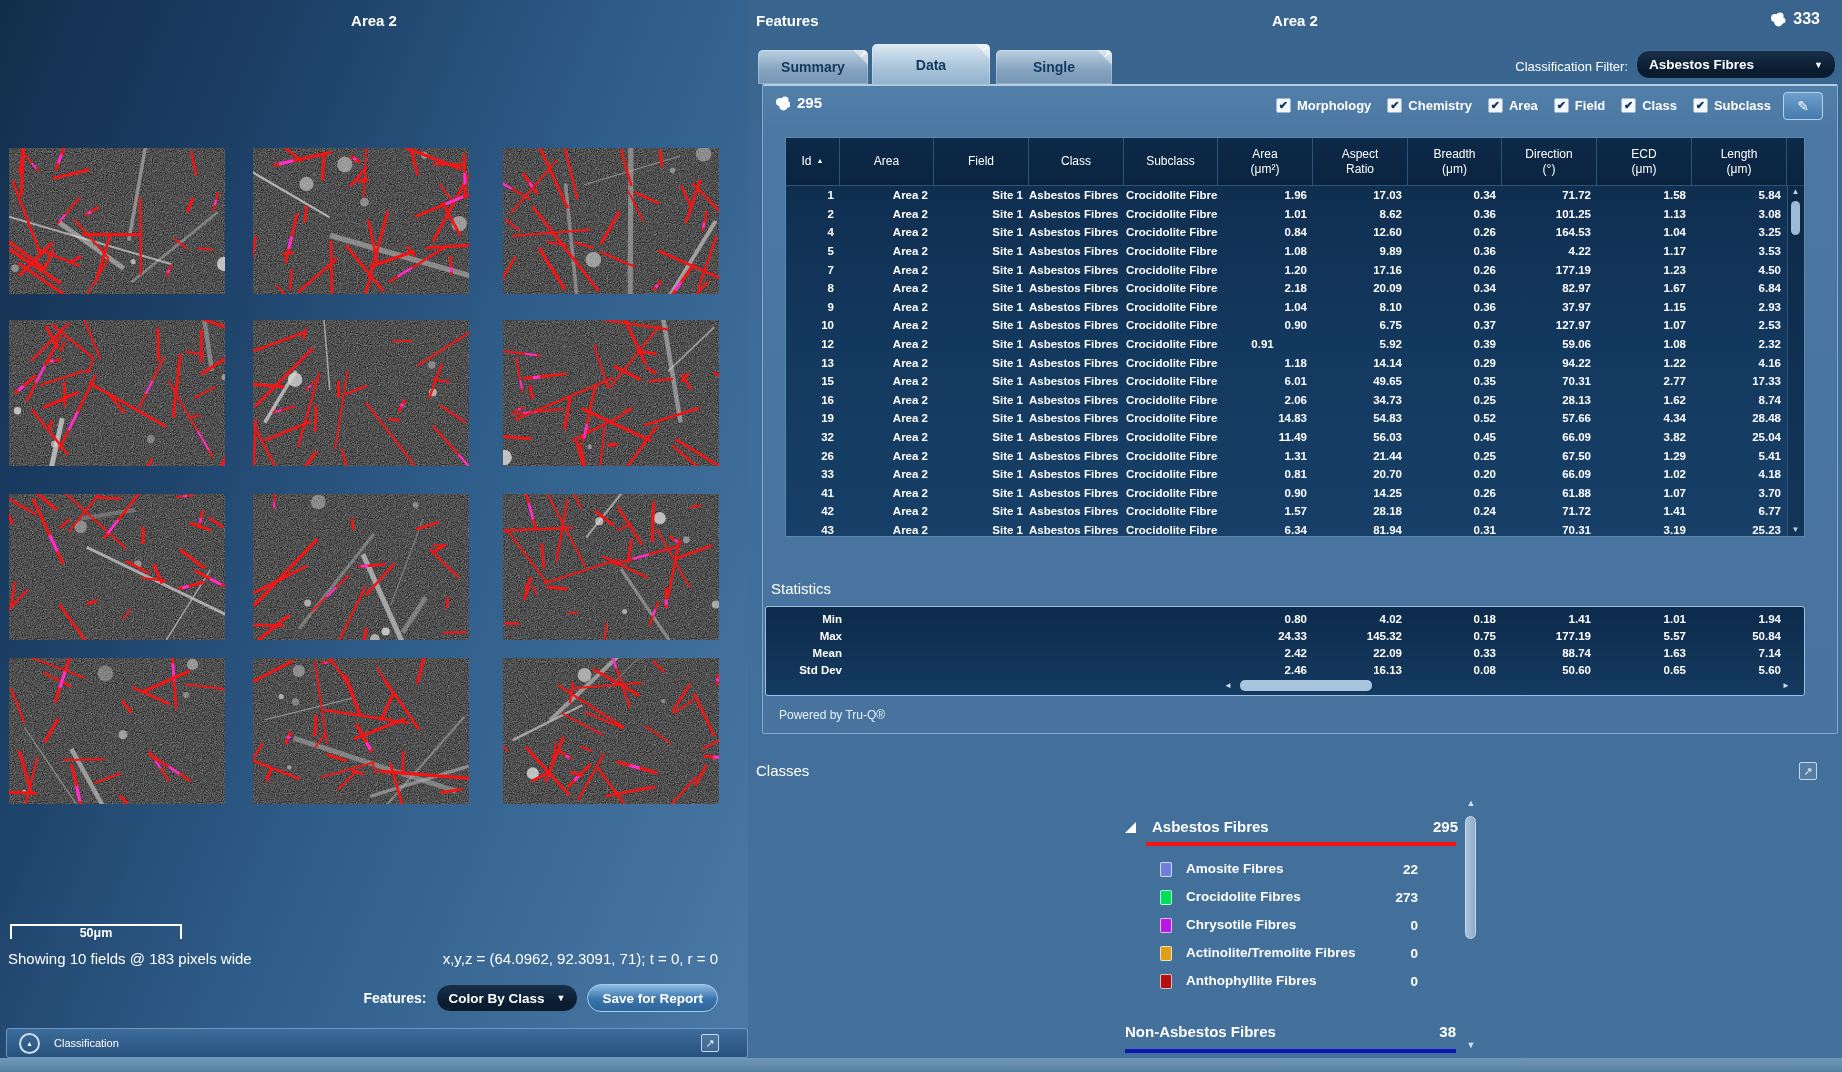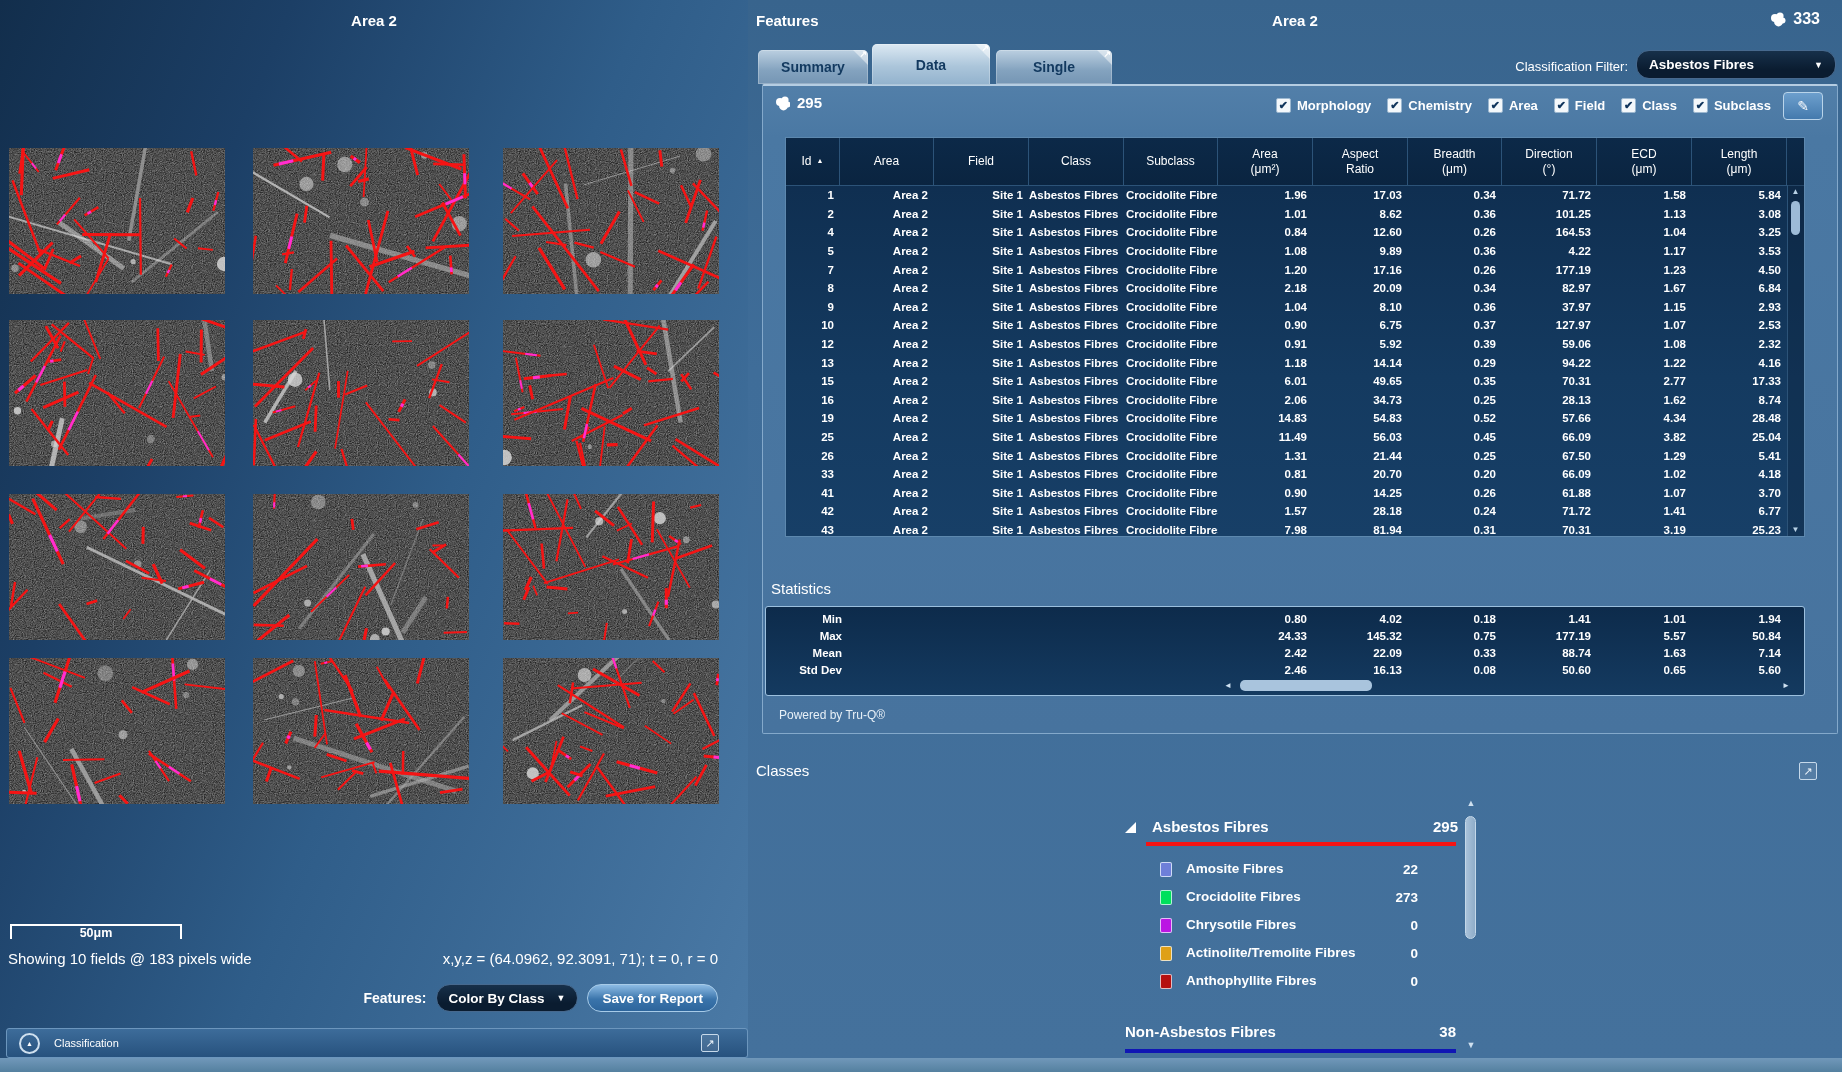--- a/index.html
+++ b/index.html
@@ -889,21 +889,21 @@
               <div class="ft-cell ar" style="width: 95px;">127.97</div>
               <div class="ft-cell ar" style="width: 95px;">1.07</div>
               <div class="ft-cell ar" style="width: 95px;">2.53</div>
             </div>
             <div class="ft-row">
               <div class="ft-cell ar" style="width: 54px;">12</div>
               <div class="ft-cell ar" style="width: 94px;">Area 2</div>
               <div class="ft-cell ar" style="width: 95px;">Site 1</div>
               <div class="ft-cell ar" style="width: 95px;">Asbestos Fibres</div>
               <div class="ft-cell al" style="width: 94px;">Crocidolite Fibres</div>
-              <div class="ft-cell ar" style="width: 95px;">0.91</div>
+              <div class="ft-cell ar" style="width: 95px; text-align: center;">0.91</div>
               <div class="ft-cell ar" style="width: 95px;">5.92</div>
               <div class="ft-cell ar" style="width: 94px;">0.39</div>
               <div class="ft-cell ar" style="width: 95px;">59.06</div>
               <div class="ft-cell ar" style="width: 95px;">1.08</div>
               <div class="ft-cell ar" style="width: 95px;">2.32</div>
             </div>
             <div class="ft-row">
               <div class="ft-cell ar" style="width: 54px;">13</div>
               <div class="ft-cell ar" style="width: 94px;">Area 2</div>
               <div class="ft-cell ar" style="width: 95px;">Site 1</div>
@@ -949,21 +949,21 @@
               <div class="ft-cell ar" style="width: 95px;">Asbestos Fibres</div>
               <div class="ft-cell al" style="width: 94px;">Crocidolite Fibres</div>
               <div class="ft-cell ar" style="width: 95px;">14.83</div>
               <div class="ft-cell ar" style="width: 95px;">54.83</div>
               <div class="ft-cell ar" style="width: 94px;">0.52</div>
               <div class="ft-cell ar" style="width: 95px;">57.66</div>
               <div class="ft-cell ar" style="width: 95px;">4.34</div>
               <div class="ft-cell ar" style="width: 95px;">28.48</div>
             </div>
             <div class="ft-row">
-              <div class="ft-cell ar" style="width: 54px;">25</div>
+              <div class="ft-cell ar" style="width: 54px;">32</div>
               <div class="ft-cell ar" style="width: 94px;">Area 2</div>
               <div class="ft-cell ar" style="width: 95px;">Site 1</div>
               <div class="ft-cell ar" style="width: 95px;">Asbestos Fibres</div>
               <div class="ft-cell al" style="width: 94px;">Crocidolite Fibres</div>
               <div class="ft-cell ar" style="width: 95px;">11.49</div>
               <div class="ft-cell ar" style="width: 95px;">56.03</div>
               <div class="ft-cell ar" style="width: 94px;">0.45</div>
               <div class="ft-cell ar" style="width: 95px;">66.09</div>
               <div class="ft-cell ar" style="width: 95px;">3.82</div>
               <div class="ft-cell ar" style="width: 95px;">25.04</div>
@@ -1019,21 +1019,21 @@
               <div class="ft-cell ar" style="width: 95px;">71.72</div>
               <div class="ft-cell ar" style="width: 95px;">1.41</div>
               <div class="ft-cell ar" style="width: 95px;">6.77</div>
             </div>
             <div class="ft-row">
               <div class="ft-cell ar" style="width: 54px;">43</div>
               <div class="ft-cell ar" style="width: 94px;">Area 2</div>
               <div class="ft-cell ar" style="width: 95px;">Site 1</div>
               <div class="ft-cell ar" style="width: 95px;">Asbestos Fibres</div>
               <div class="ft-cell al" style="width: 94px;">Crocidolite Fibres</div>
-              <div class="ft-cell ar" style="width: 95px;">7.98</div>
+              <div class="ft-cell ar" style="width: 95px;">6.34</div>
               <div class="ft-cell ar" style="width: 95px;">81.94</div>
               <div class="ft-cell ar" style="width: 94px;">0.31</div>
               <div class="ft-cell ar" style="width: 95px;">70.31</div>
               <div class="ft-cell ar" style="width: 95px;">3.19</div>
               <div class="ft-cell ar" style="width: 95px;">25.23</div>
             </div>
           </div>
         <div class="ft-vscroll">
           <span class="vs-arrow" style="top:2px">▲</span>
           <div class="vs-thumb"></div>

